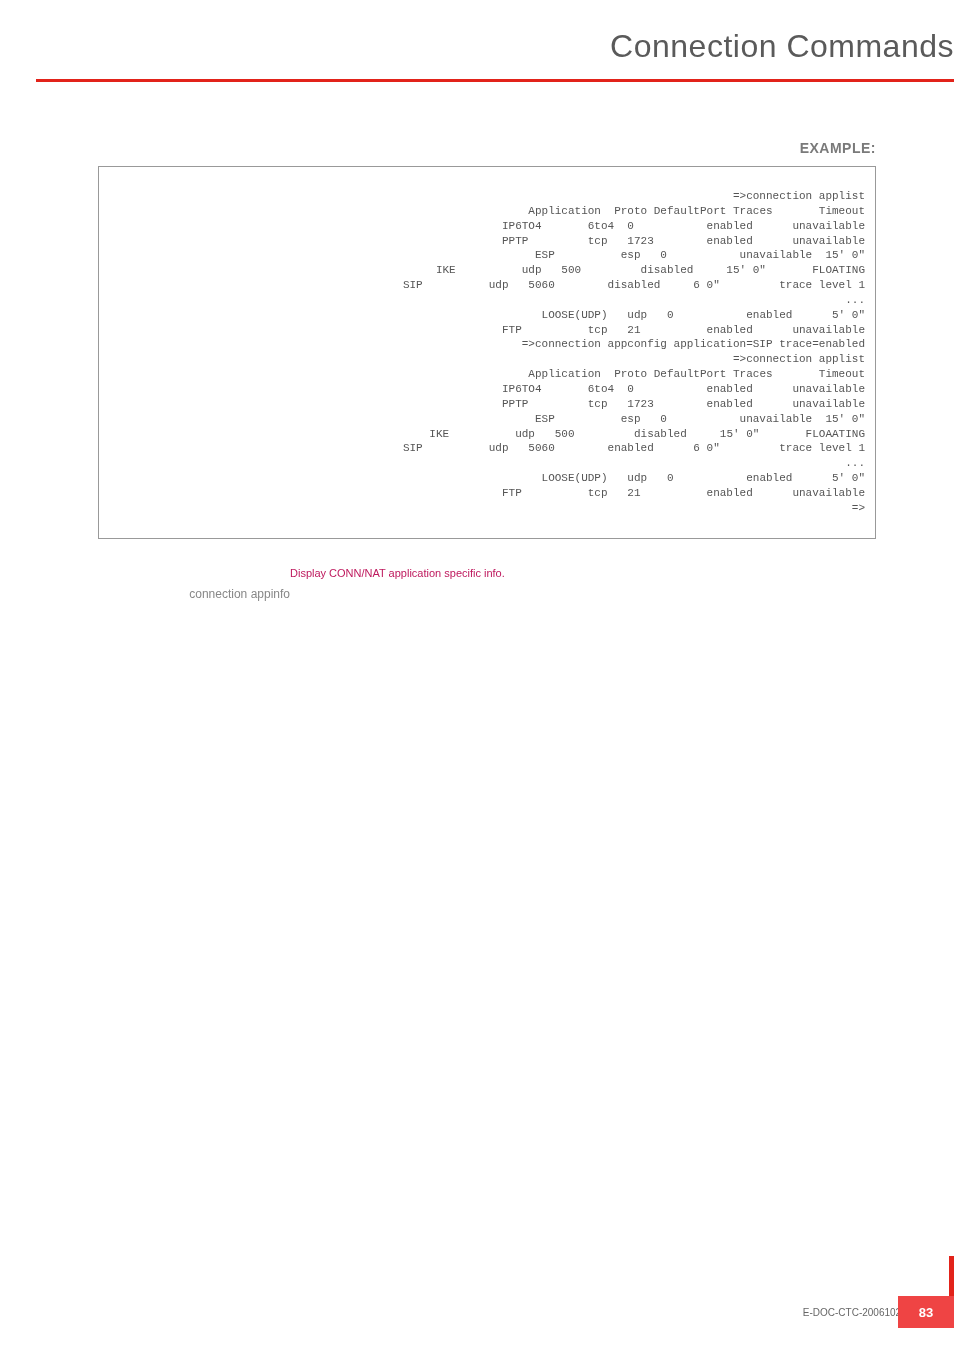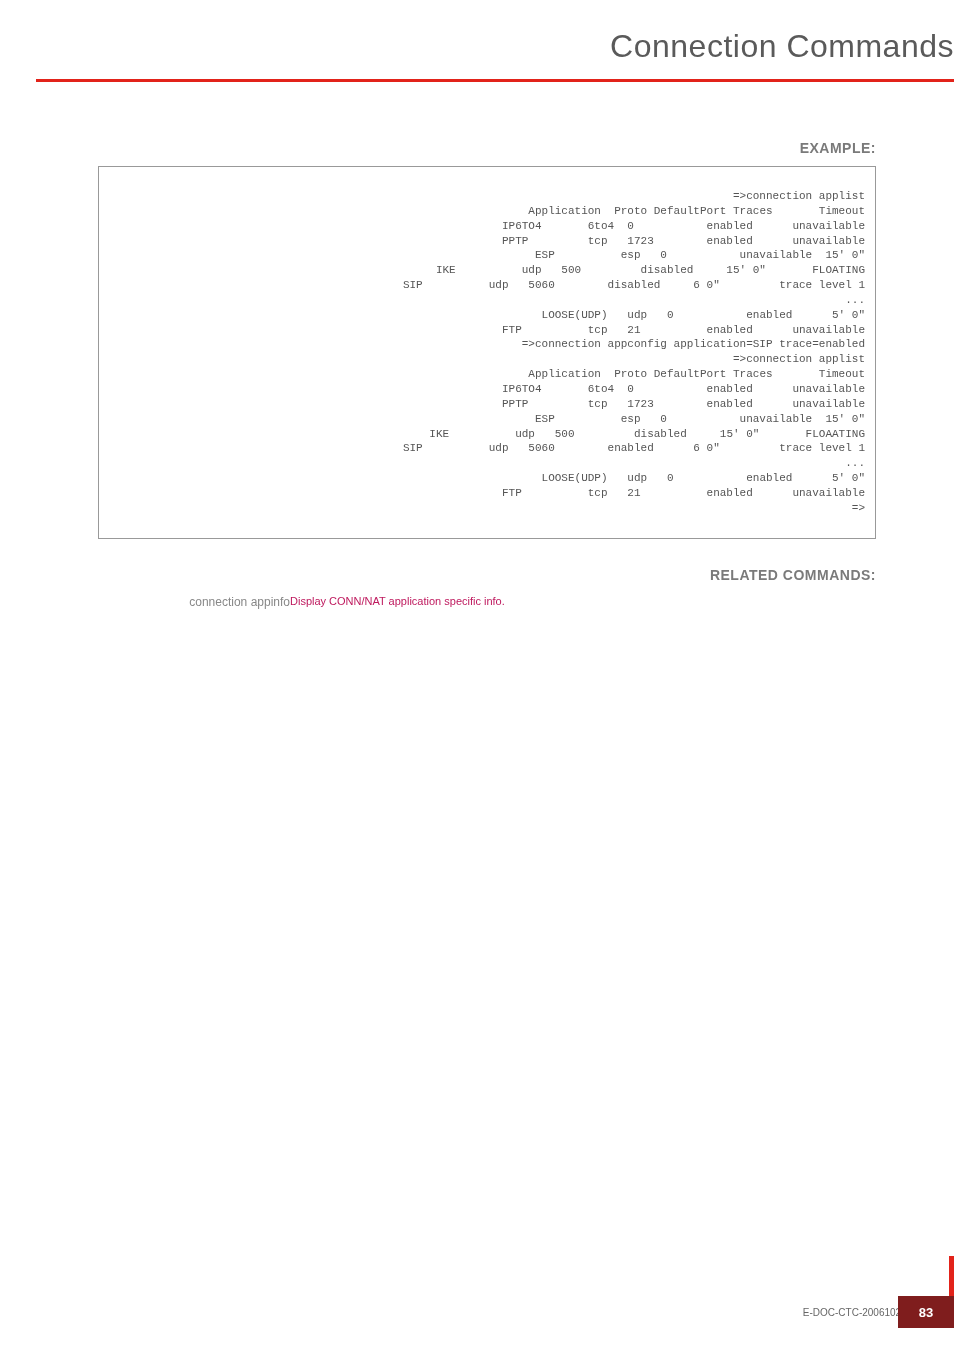--- a/index.html
+++ b/index.html
@@ -52,20 +52,21 @@
   }
   .related-row {
     display: flex;
     margin-bottom: 6px;
   }
   .related-cmd {
     width: 170px;
     font-family: Arial, Helvetica, sans-serif;
     font-size: 12px;
     color: #888888;
+    margin-top: 20px;
   }
   .related-desc {
     font-family: Arial, Helvetica, sans-serif;
     font-size: 11px;
     color: #be185d;
   }
   .footer {
     position: absolute;
     bottom: 30px;
     left: 0;
@@ -75,21 +76,21 @@
   .footer-text {
     font-size: 10px;
     color: #666666;
   }
   .page-number-box {
     position: absolute;
     right: 0;
     bottom: -8px;
     width: 56px;
     height: 32px;
-    background: #7f1d1d;
+    background: #ef4444;
     color: #ffffff;
     display: flex;
     align-items: center;
     justify-content: center;
     font-size: 13px;
     font-weight: bold;
   }
   .page-accent {
     position: absolute;
     right: 0;
@@ -127,21 +128,20 @@
 IP6TO4       6to4  0           enabled      unavailable
 PPTP         tcp   1723        enabled      unavailable
 ESP          esp   0           unavailable  15' 0"
 IKE          udp   500         disabled     15' 0"       FLOAATING
 SIP          udp   5060        enabled      6 0"         trace level 1
 ...
 LOOSE(UDP)   udp   0           enabled      5' 0"
 FTP          tcp   21          enabled      unavailable
 =&gt;</div>
 
-  <div class="section-heading">RELATED COMMANDS:</div>
 
   <div class="related-table">
     <div class="related-row">
       <div class="related-cmd">connection appinfo</div>
       <div class="related-desc">Display CONN/NAT application specific info.</div>
     </div>
   </div>
 
 </div>
 

